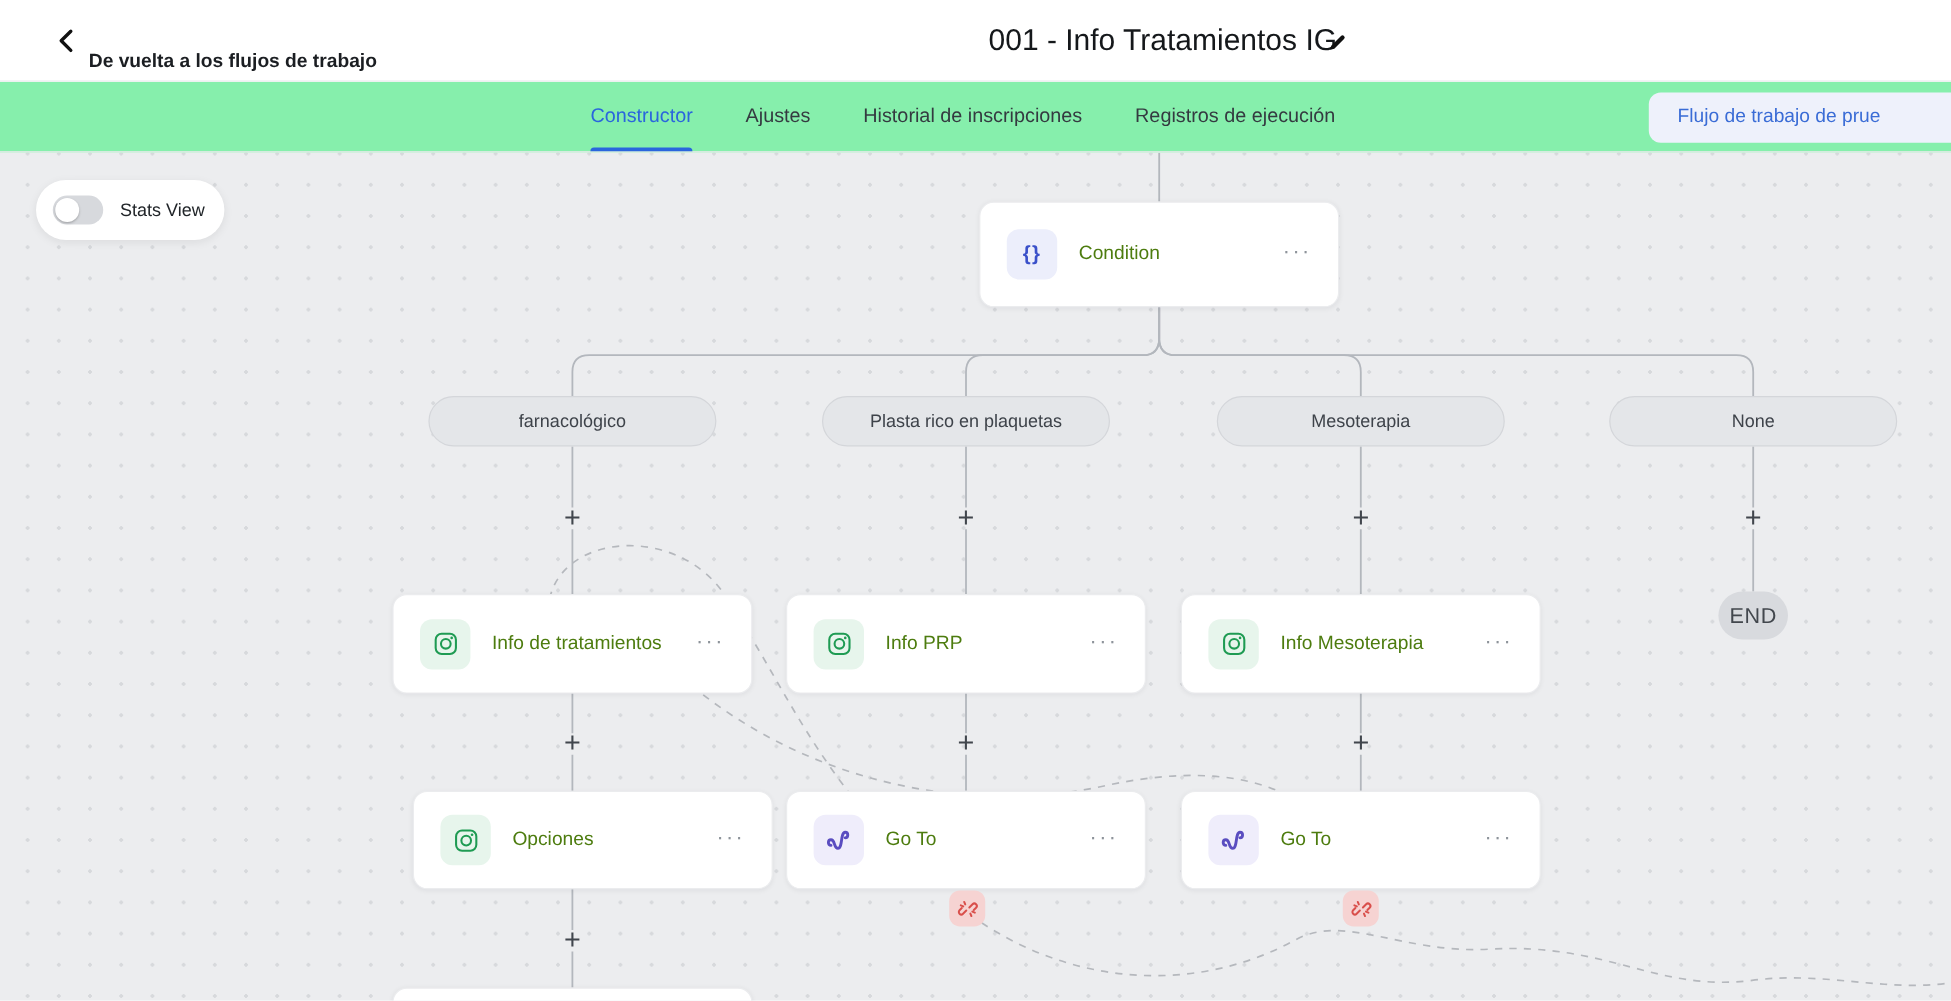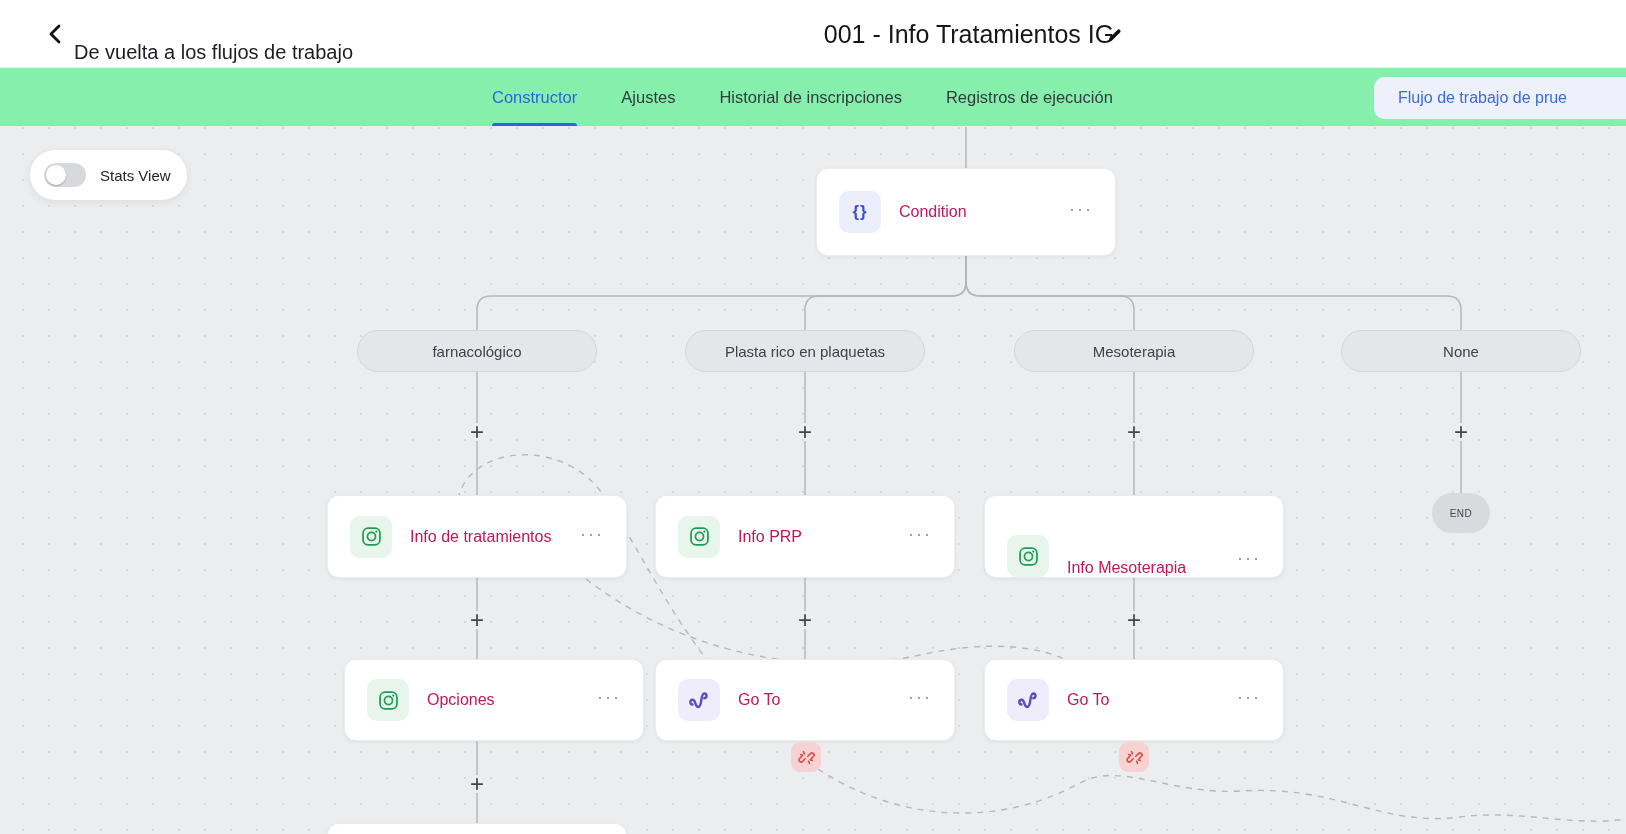--- a/index.html
+++ b/index.html
@@ -5,21 +5,21 @@
   * { margin:0; padding:0; box-sizing:border-box; }
   html,body { width:1626px; height:834px; overflow:hidden;
     font-family:"Liberation Sans", sans-serif; background:#fff; }
 
   
   .header { position:relative; width:100%; height:68px; background:#fff;
     border-bottom:1px solid #ececee; z-index:30; }
   .back { position:absolute; left:48px; top:0; height:68px; display:flex;
     align-items:center; gap:12px; cursor:pointer; }
   .back svg { display:block; }
-  .back-label { font-size:20px; font-weight:400; color:#1b1e22;margin-top:36px; }
+  .back-label { font-size:16px; font-weight:700; color:#1b1e22;margin-top:36px; }
   .title-wrap { position:absolute; left:969px; top:0; height:68px; transform:translateX(-50%);
     display:flex; align-items:center; }
   .title { font-size:25px; font-weight:500; color:#15181b; white-space:nowrap; }
   .pencil-btn { position:absolute; left:1103px; top:24px; width:22px; height:22px;
     display:flex; align-items:center; justify-content:center; cursor:pointer; }
 
   
   .tabbar { position:relative; width:100%; height:59px; background:#86efac;
     border-bottom:1px solid #e9eaec; z-index:29; }
   .tabs { position:absolute; left:492px; top:0; height:100%; display:flex; gap:44px; }
@@ -46,36 +46,36 @@
     position:relative; cursor:pointer; flex:none; }
   .toggle .knob { position:absolute; left:2px; top:2px; width:20px; height:20px;
     background:#fff; border-radius:50%; box-shadow:0 1px 2px rgba(0,0,0,.25); }
   .stats-label { font-size:15px; font-weight:500; color:#212529; }
 
   .node { position:absolute; width:300px; background:#fff; border:1px solid #ebecee;
     border-radius:12px; box-shadow:0 1px 4px rgba(16,24,40,.06); display:flex;
     align-items:center; padding:0 22px; z-index:5; cursor:pointer; }
   .node .nicon { width:42px; height:42px; border-radius:10px; flex:none;
     display:flex; align-items:center; justify-content:center; }
-  .node .nlabel { margin-left:18px; font-size:16px; color:#be185d; white-space:nowrap; }
+  .node .nlabel { margin-left:18px; font-size:16px; color:#4d7c0f; white-space:nowrap; }
   .node .menu { margin-left:auto; font-size:18px; letter-spacing:2px; color:#8d939a;
     cursor:pointer; line-height:1; padding:4px 0 10px 4px; }
   .icon-cond { background:#eceefb; color:#3a50c9; font-size:17px; font-weight:700;
     letter-spacing:1px; }
   .icon-ig { background:#e7f5ec; }
   .icon-goto { background:#efedfb; }
 
   .pill { position:absolute; width:240px; height:42px; top:203px;
     background:#e4e6e9; border:1px solid #d4d6da; border-radius:21px;
     display:flex; align-items:center; justify-content:center;
     font-size:15px; color:#3e434a; z-index:5; cursor:pointer; white-space:nowrap; }
 
   .end-pill { position:absolute; left:1432px; top:366px; width:58px; height:40px;
     background:#d8dade; border-radius:20px; display:flex; align-items:center;
-    justify-content:center; font-size:10px; font-weight:500; letter-spacing:.5px;
+    justify-content:center; font-size:18px; font-weight:500; letter-spacing:.5px;
     color:#42474d; z-index:5; }
 
   .plus { position:absolute; transform:translate(-50%,-50%); font-size:24px;
     font-weight:400; color:#41464d; z-index:4; cursor:pointer; line-height:1; }
 
   .err-badge { position:absolute; width:30px; height:30px; top:615px;
     background:#f6d3d2; border-radius:9px; display:flex; align-items:center;
     justify-content:center; z-index:6; cursor:pointer; }
 
   .partial-card { position:absolute; left:327px; top:696px; width:300px; height:50px;
@@ -181,21 +181,21 @@
     <div class="nicon icon-ig">
       <svg width="23" height="23" viewBox="0 0 24 24" fill="none" stroke="#1f9b53" stroke-width="1.8">
           <rect x="3.2" y="3.2" width="17.6" height="17.6" rx="5.2"></rect>
           <circle cx="12" cy="12" r="4.2"></circle>
           <circle cx="17.1" cy="6.9" r="1.15" fill="#1f9b53" stroke="none"></circle>
         </svg>
     </div>
     <span class="nlabel">Info PRP</span>
     <span class="menu">···</span>
   </div>
-  <div class="node" style="left:984px; top:368px; height:83px;align-items:flex-end;">
+  <div class="node" style="left:984px; top:368px; height:83px;">
     <div class="nicon icon-ig">
       <svg width="23" height="23" viewBox="0 0 24 24" fill="none" stroke="#1f9b53" stroke-width="1.8">
           <rect x="3.2" y="3.2" width="17.6" height="17.6" rx="5.2"></rect>
           <circle cx="12" cy="12" r="4.2"></circle>
           <circle cx="17.1" cy="6.9" r="1.15" fill="#1f9b53" stroke="none"></circle>
         </svg>
     </div>
     <span class="nlabel">Info Mesoterapia</span>
     <span class="menu">···</span>
   </div>

